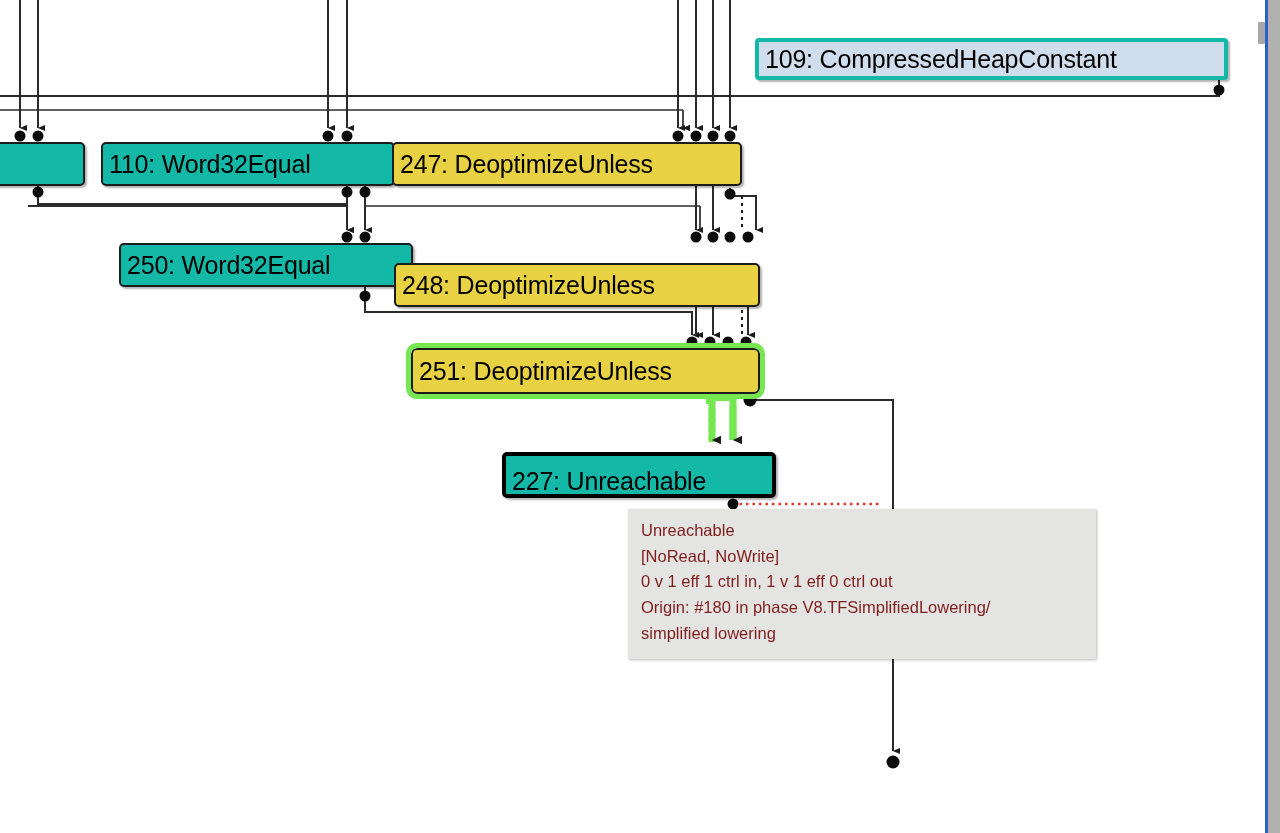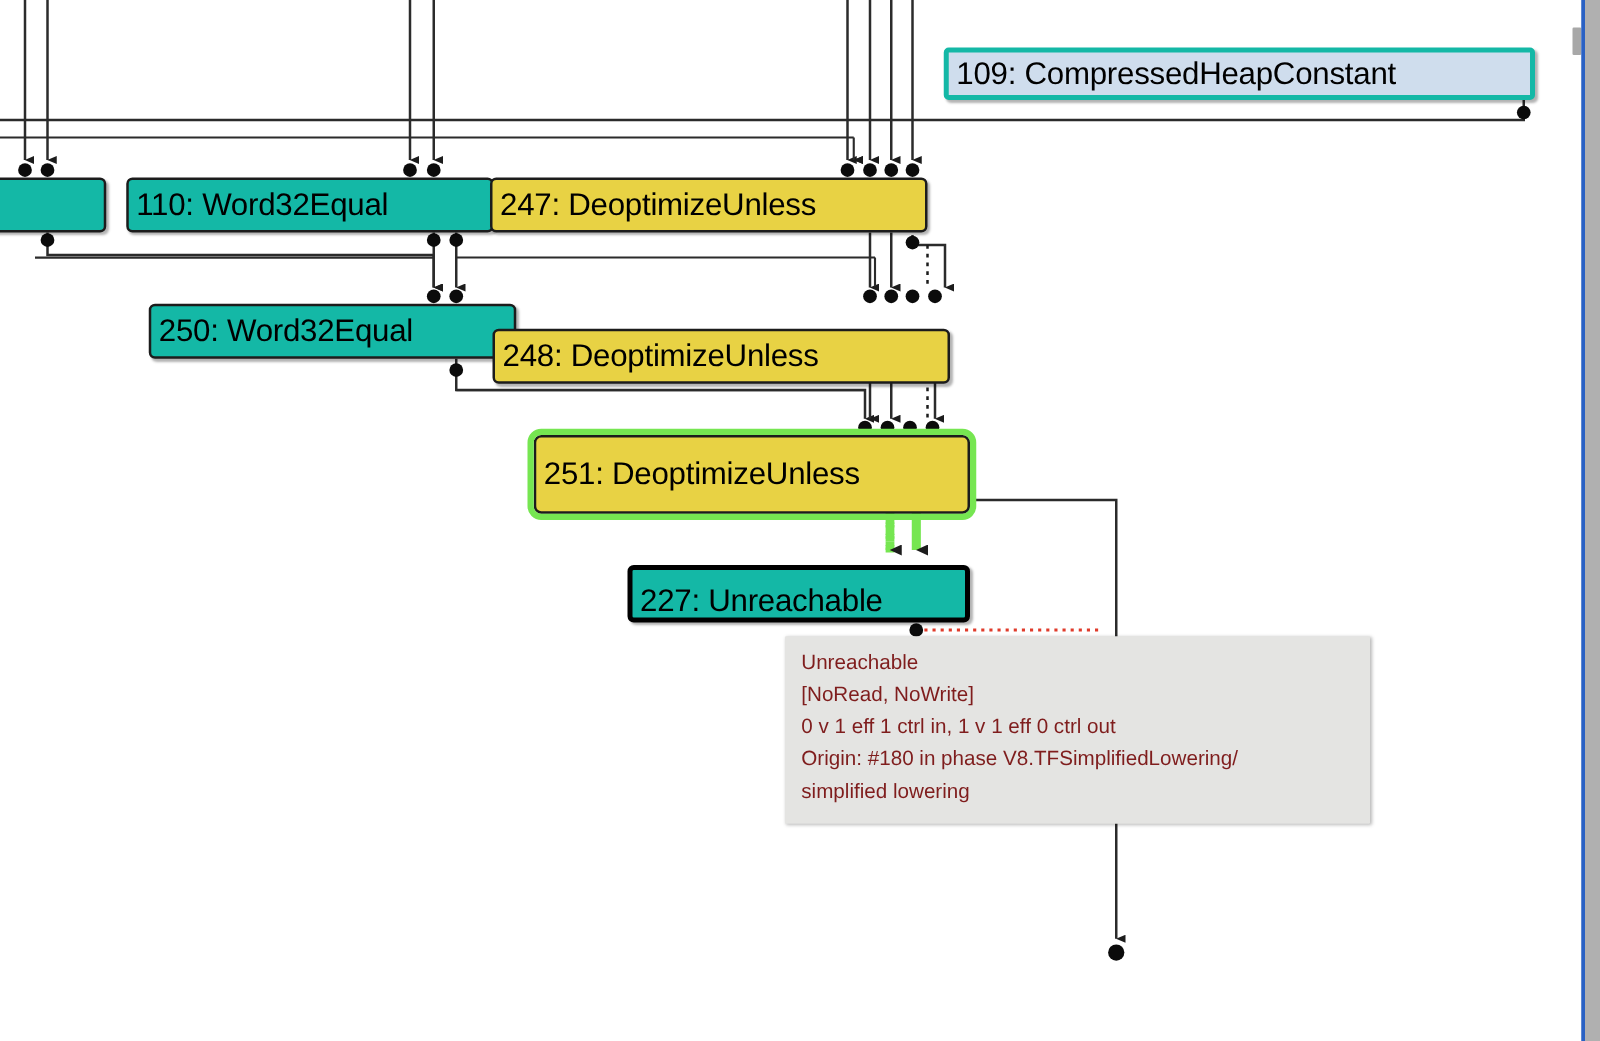--- a/index.html
+++ b/index.html
@@ -233,21 +233,21 @@
     </div>
 
     <div class="node green" style="left:84px; top:243px; width:294px; height:44px;">
       <span class="label">250: Word32Equal</span>
     </div>
 
     <div class="node yellow" style="left:394px; top:243px; width:366px; height:44px;margin-top:20px;">
       <span class="label">248: DeoptimizeUnless</span>
     </div>
 
-    <div class="node yellow selected-outline" style="left:427px; top:348px; width:349px; height:63px;align-items:center;">
+    <div class="node yellow selected-outline" style="left:411px; top:348px; width:349px; height:46px;align-items:center;">
       <span class="label">251: DeoptimizeUnless</span>
     </div>
 
     <div class="node green thick-border" style="left:467px; top:452px; width:274px; height:46px;">
       <span class="label">227: Unreachable</span>
     </div>
 
 
     <div id="tooltip" style="left:628px; top:509px; width:468px;">Unreachable
 [NoRead, NoWrite]

